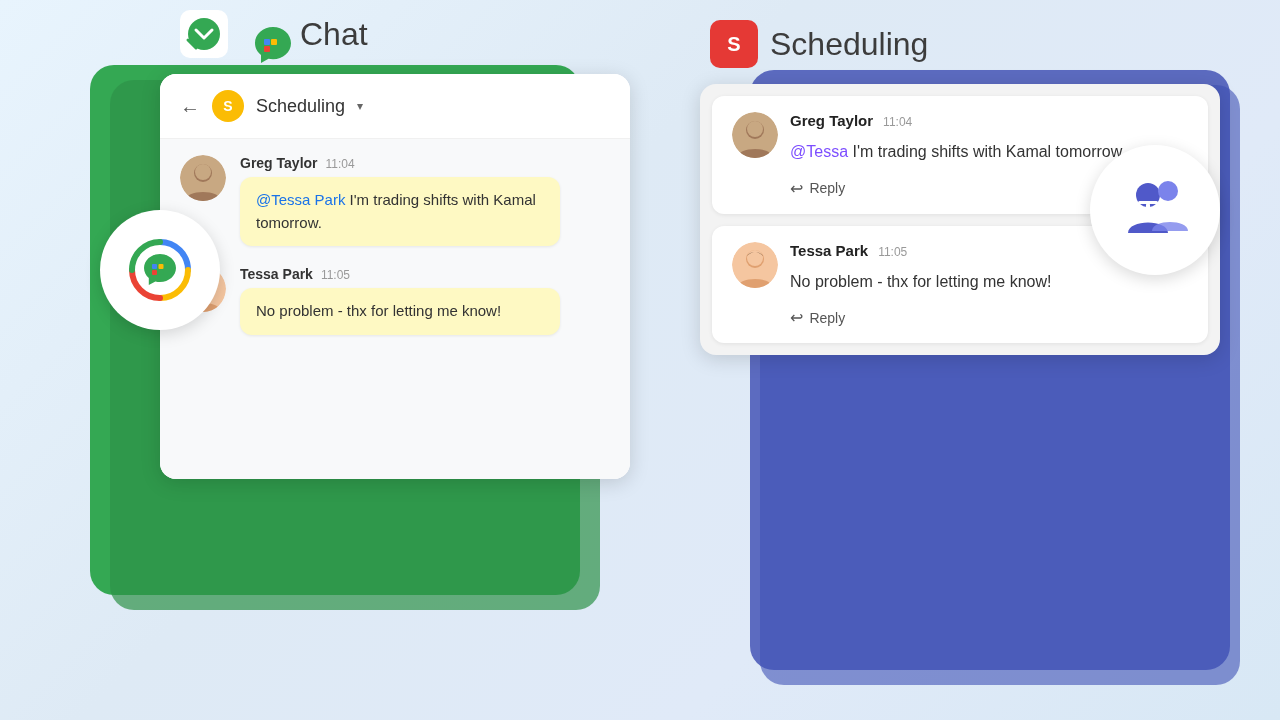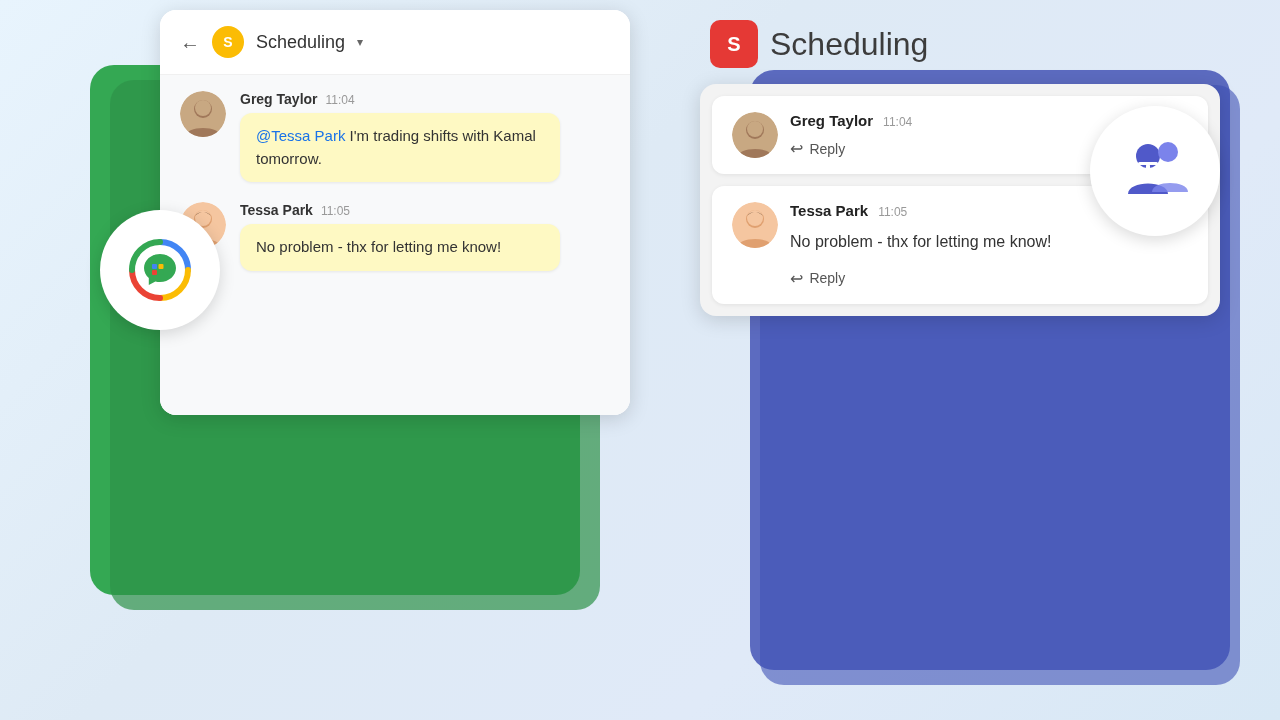--- a/index.html
+++ b/index.html
@@ -338,20 +338,42 @@
       justify-content: center;
       box-shadow: 0 4px 16px rgba(0,0,0,0.15);
       z-index: 3;
     }
   </style>
 </head>
 <body>
 
 <div class="gchat-panel">
 
+  <div class="gchat-header">
+    <svg class="gchat-logo-icon" viewBox="0 0 48 48" fill="none" xmlns="http://www.w3.org/2000/svg">
+      <rect width="48" height="48" rx="10" fill="white"></rect>
+      <path d="M24 8C15.163 8 8 15.163 8 24C8 32.837 15.163 40 24 40C32.837 40 40 32.837 40 24C40 15.163 32.837 8 24 8Z" fill="#34A853"></path>
+      <path d="M16 20L24 28L32 20" stroke="white" stroke-width="3" stroke-linecap="round" stroke-linejoin="round"></path>
+      <path d="M8 30L16 38" stroke="#34A853" stroke-width="3" stroke-linecap="round"></path>
+
+      <rect x="4" y="4" width="40" height="40" rx="10" fill="none"></rect>
+    </svg>
+
+    <svg width="46" height="46" viewBox="0 0 46 46" style="position:absolute; left:150px; top:12px;">
+      <rect width="46" height="46" rx="10" fill="white" opacity="0"></rect>
+
+      <path d="M23 5C13.06 5 5 12.16 5 21C5 25.8 7.3 30.1 11 32.9V41L18.5 36.8C19.9 37.1 21.4 37.3 23 37.3C32.94 37.3 41 30.14 41 21.3C41 12.16 32.94 5 23 5Z" fill="#34A853"></path>
+
+      <rect x="14" y="17" width="6" height="6" rx="1" fill="#4285F4"></rect>
+      <rect x="21" y="17" width="6" height="6" rx="1" fill="#FBBC04"></rect>
+      <rect x="14" y="24" width="6" height="6" rx="1" fill="#EA4335"></rect>
+      <rect x="21" y="24" width="6" height="6" rx="1" fill="#34A853"></rect>
+    </svg>
+    <span class="gchat-title" style="margin-left:60px;">Chat</span>
+  </div>
 
   <div class="gchat-bracket"></div>
   <div class="gchat-bracket-inner"></div>
 
   <div class="gchat-logo-circle">
     <svg width="72" height="72" viewBox="0 0 72 72">
 
       <path d="M36 8 A28 28 0 0 1 64 36" stroke="#4285F4" stroke-width="6" fill="none" stroke-linecap="round"></path>
       <path d="M64 36 A28 28 0 0 1 36 64" stroke="#FBBC04" stroke-width="6" fill="none" stroke-linecap="round"></path>
       <path d="M36 64 A28 28 0 0 1 8 36" stroke="#EA4335" stroke-width="6" fill="none" stroke-linecap="round"></path>
@@ -460,20 +482,23 @@
             <rect width="46" height="46" rx="23" fill="#c8a882"></rect>
             <circle cx="23" cy="18" r="9" fill="#a0785a"></circle>
             <path d="M5 46C5 34 41 34 41 46" fill="#a0785a"></path>
             <circle cx="23" cy="17" r="8" fill="#c8a882"></circle>
           </svg>
         </div>
         <div class="teams-msg-content">
           <div class="teams-msg-meta">
             <span class="teams-msg-name">Greg Taylor</span>
             <span class="teams-msg-time">11:04</span>
+          </div>
+          <div class="teams-msg-text">
+            <span class="mention-purple">@Tessa</span><span> I'm trading shifts with Kamal tomorrow.</span>
           </div>
           <div class="teams-reply-btn">
             <span class="teams-reply-icon">↩</span>
             <span>Reply</span>
           </div>
         </div>
       </div>
     </div>
 
     <div class="teams-message-card">

